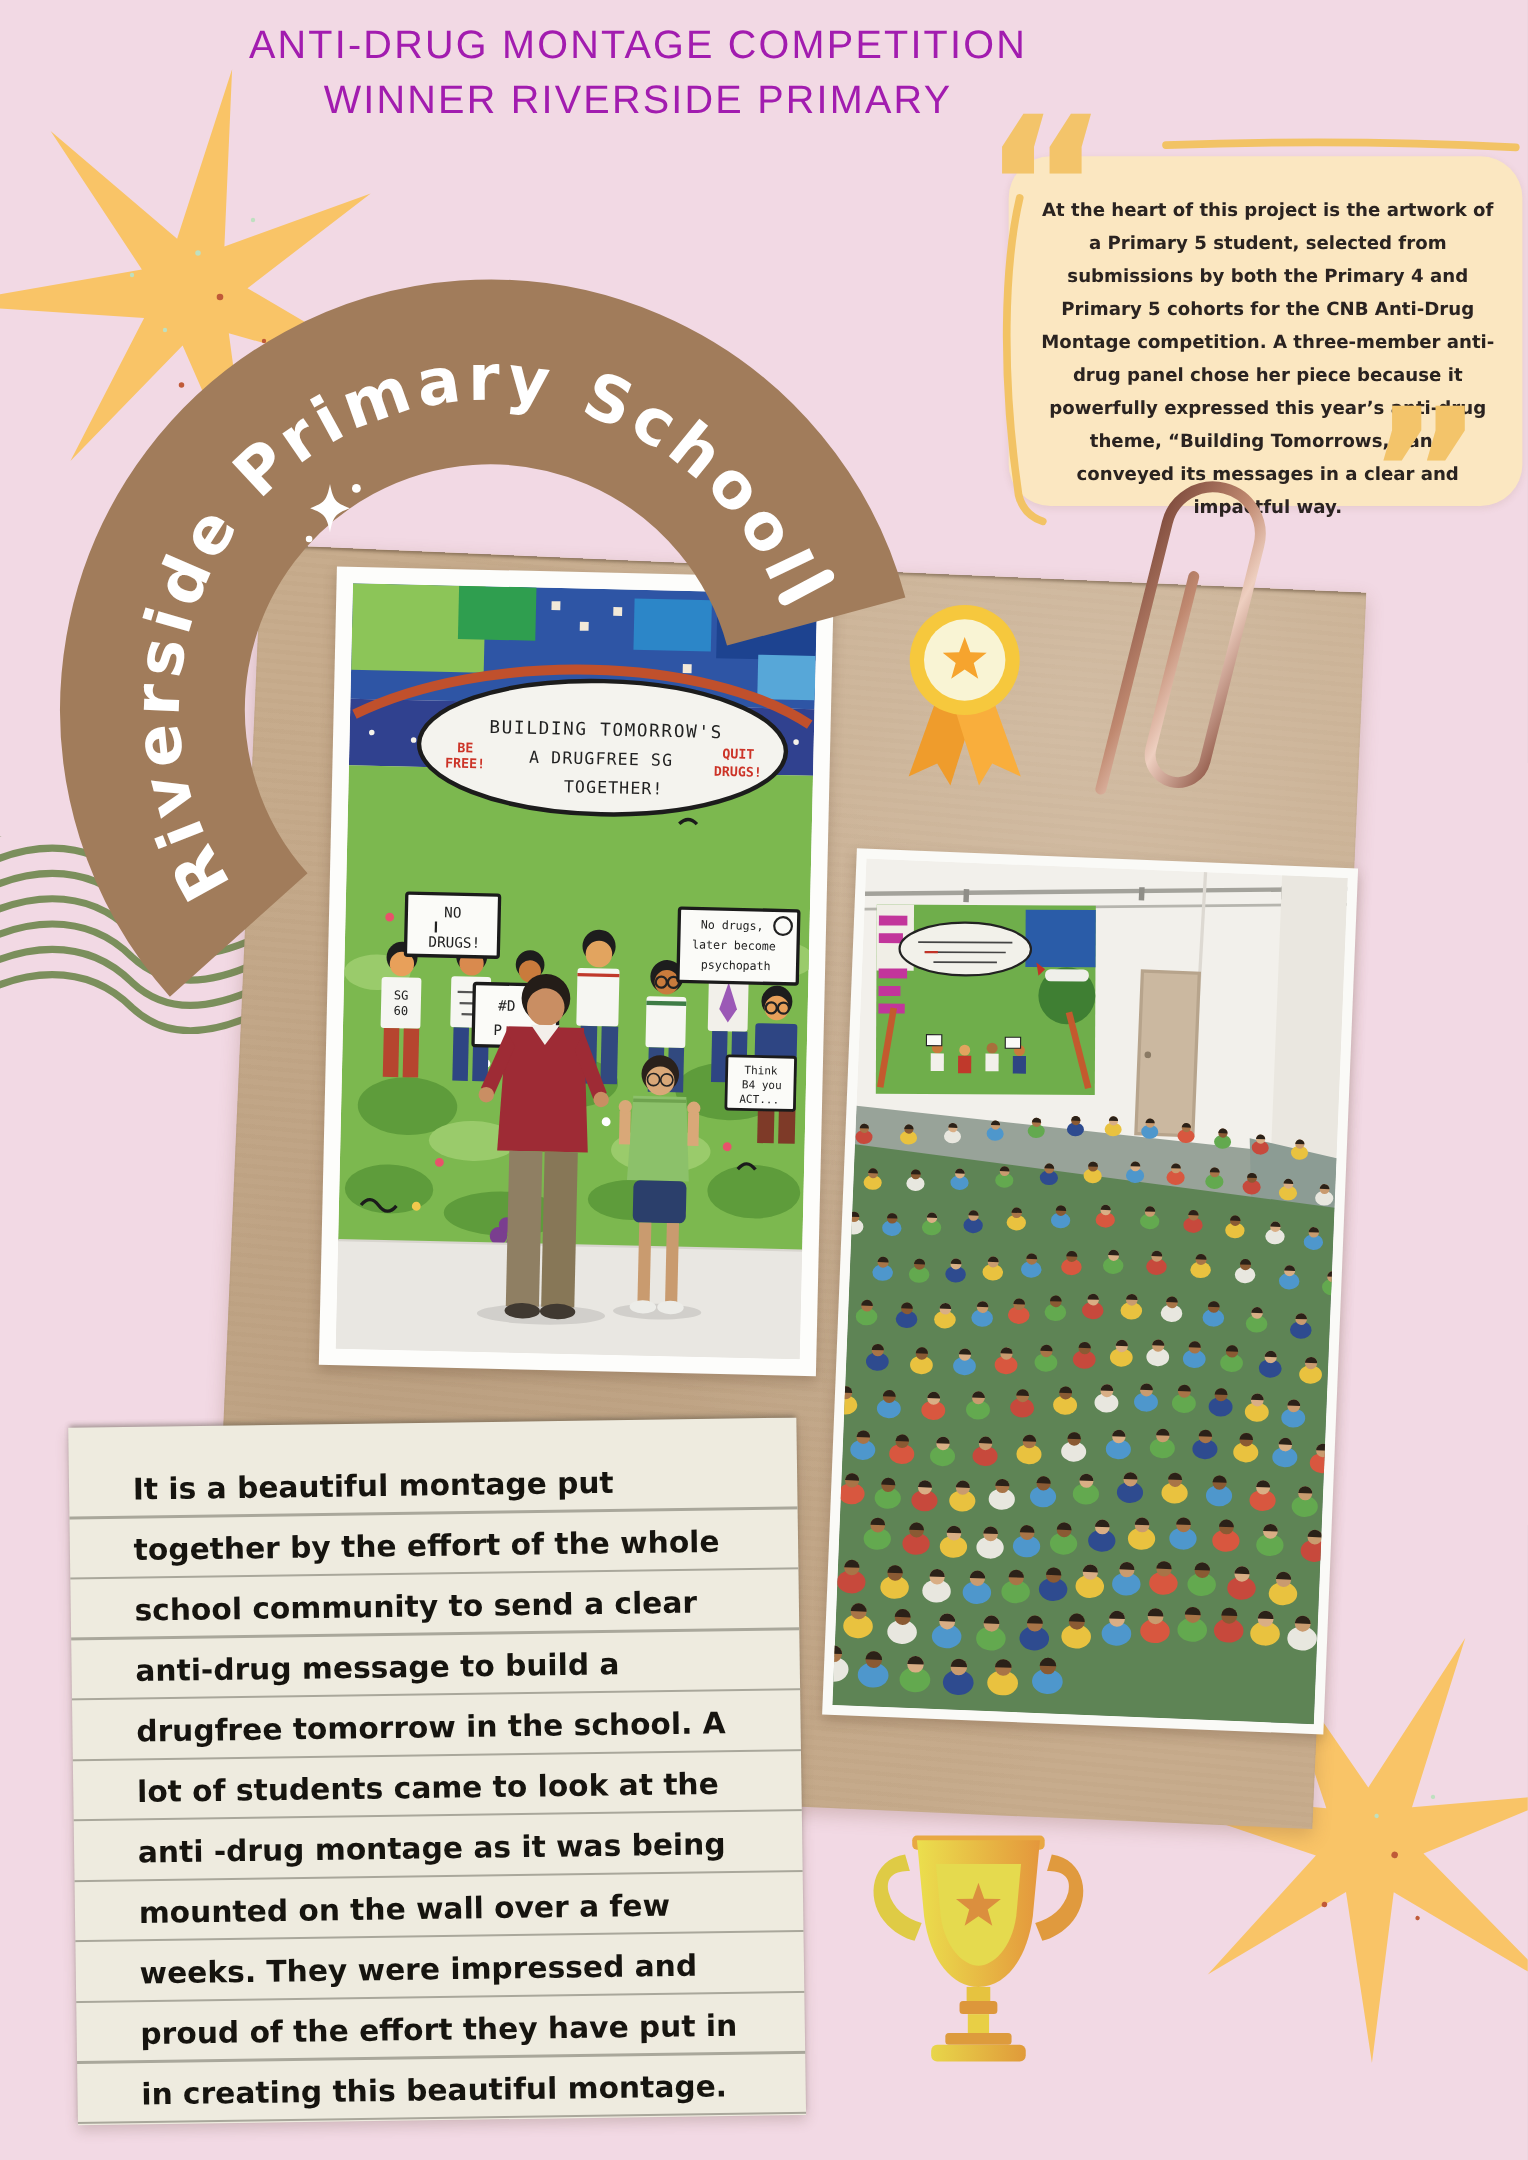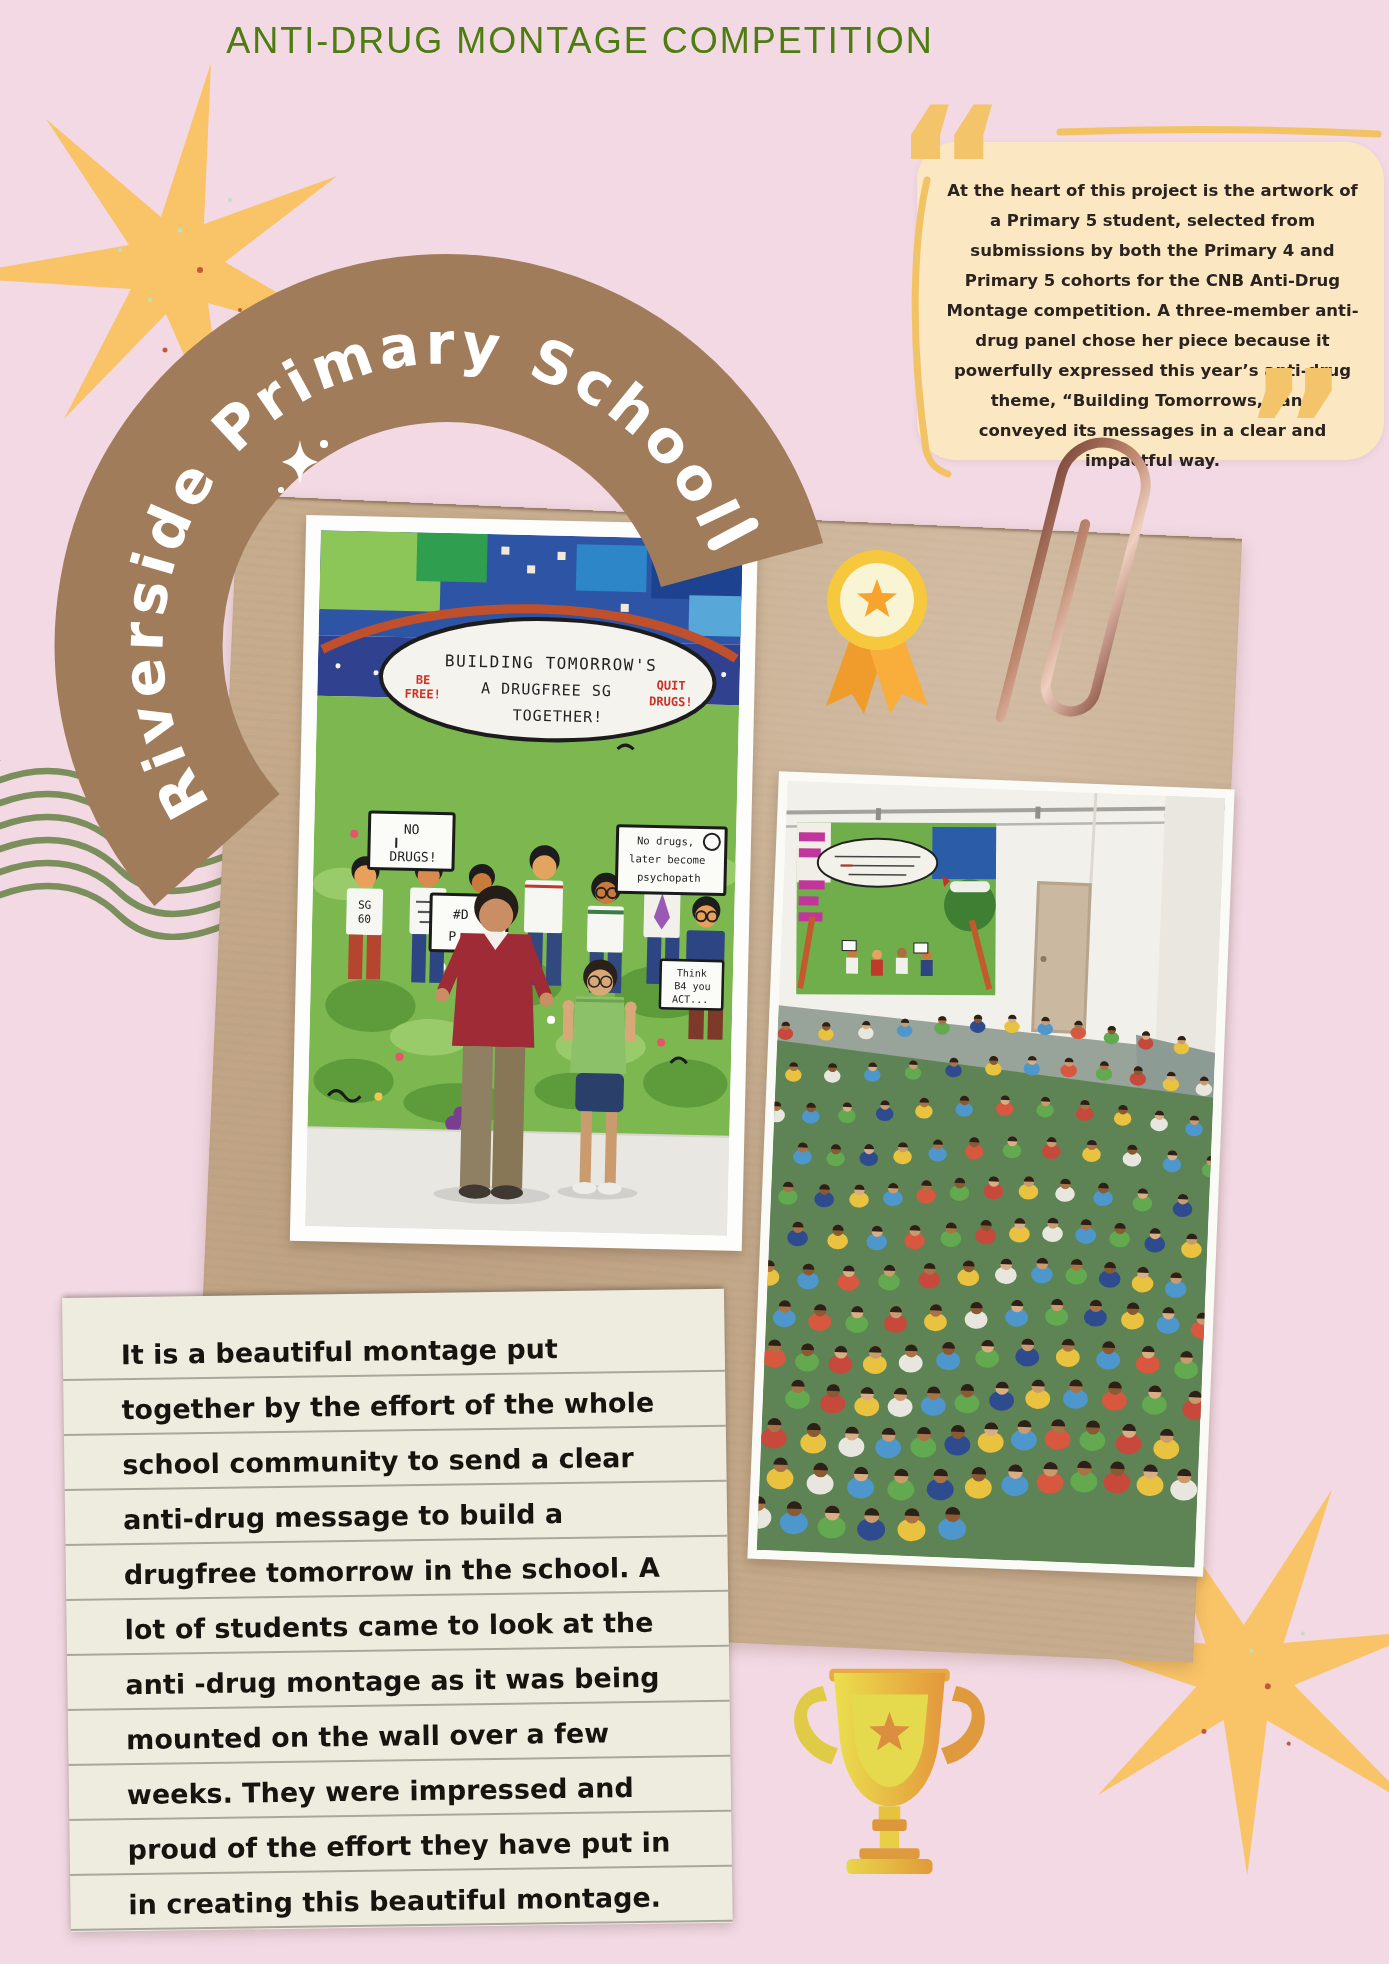--- a/index.html
+++ b/index.html
@@ -1,21 +1,21 @@
 <!DOCTYPE html>
 <html><head>
 <meta charset="utf-8">
 <style>
   html,body{margin:0;padding:0;background:#d8cbd4;font-family:"Liberation Sans",sans-serif;}
   #page{position:relative;width:1389px;height:1964px;overflow:hidden;background:#F2D9E4;margin:0 auto;}
   #page *{box-sizing:border-box;}
   .abs{position:absolute;}
 
   
-  .title{left:0;top:16px;width:1160px;text-align:center;color:#4d7c0f;
+  .title{left:0;top:16px;width:1160px;text-align:center;color:#a21caf;
          font-size:36px;letter-spacing:2px;line-height:50px;font-weight:400;}
 
   
   .quote-card{left:917px;top:142px;width:467px;height:318px;background:#FBE7C1;
               border-radius:38px;box-shadow:0 2px 6px rgba(150,110,80,.12);}
   .quote-text{position:absolute;left:28px;right:24px;top:34px;text-align:center;
               font-family:"DejaVu Sans",sans-serif;font-weight:600;font-size:16.5px;
               line-height:30px;color:#2A2320;}
   .bigquote{color:#F3C46A;font-family:"DejaVu Sans",sans-serif;font-weight:bold;line-height:1;}
   .openquote{left:893px;top:84px;font-size:175px;}
@@ -1183,15 +1183,16 @@
     <polygon fill="#DB8F3E" points="100,50 104.8,63.4 119,63.7 107.8,72.5 111.7,86.2 100,78.2 88.3,86.2 92.2,72.5 81,63.7 95.2,63.4"></polygon>
     <rect x="90" y="138" width="20" height="12" fill="#E6C33F"></rect>
     <rect x="84" y="150" width="32" height="11" rx="3" fill="#DD973B"></rect>
     <rect x="91" y="161" width="18" height="16" fill="#E8CF45"></rect>
     <rect x="72" y="177" width="56" height="10" rx="3" fill="#DD9B3D"></rect>
     <rect x="60" y="187" width="80" height="14" rx="5" fill="url(#baseg)"></rect>
   </svg>
 
   <div class="abs title">
     <div>ANTI-DRUG MONTAGE COMPETITION</div>
+    <div>WINNER RIVERSIDE PRIMARY</div>
   </div>
 
 </div>
 
 </body></html>

